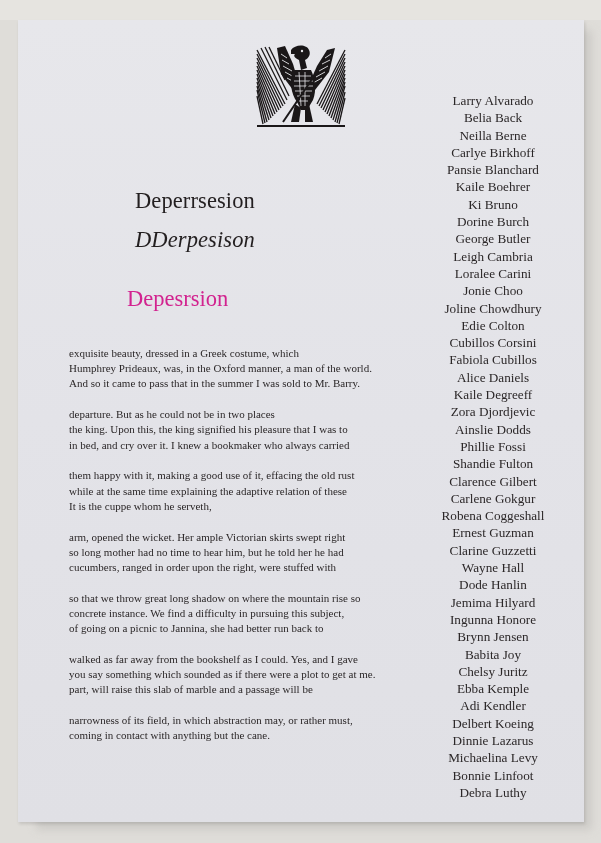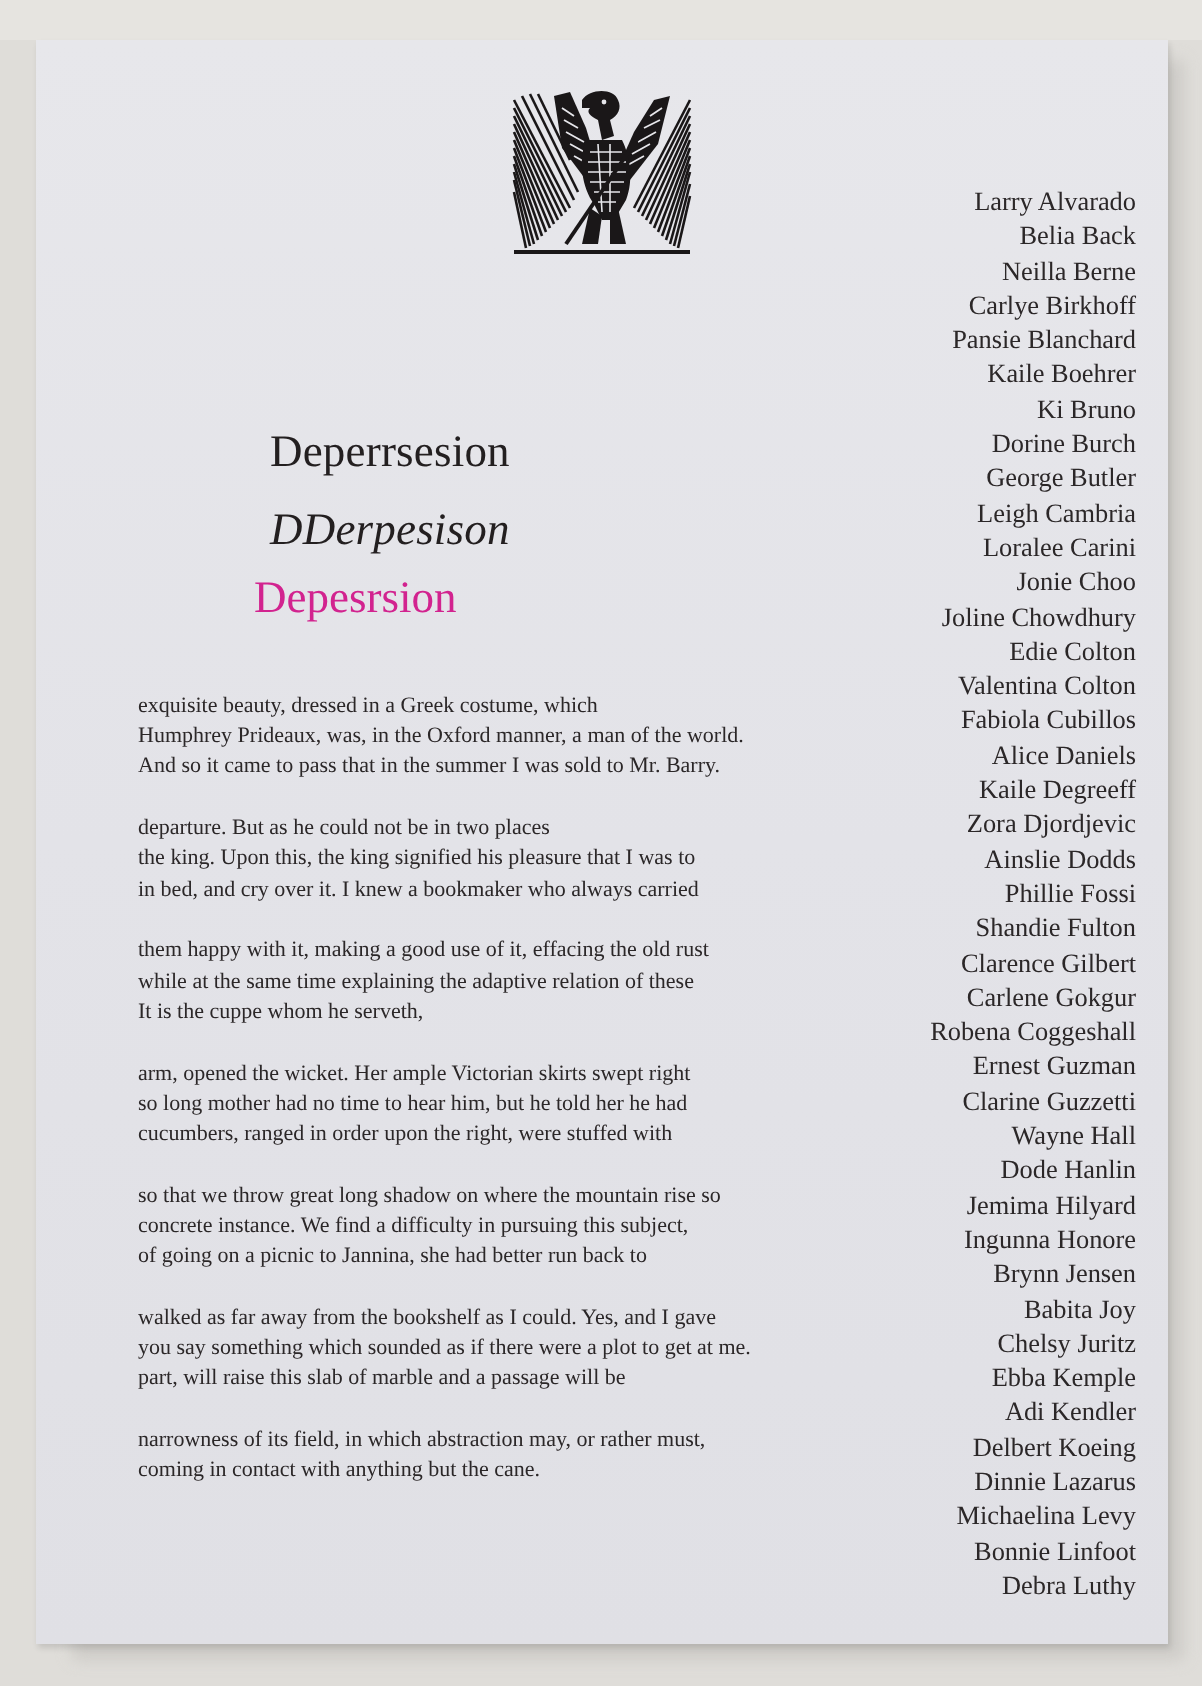--- a/index.html
+++ b/index.html
@@ -43,21 +43,20 @@
       height: 86px;
     }
     .title {
       position: absolute;
       left: 117px;
       font-size: 22.5px;
       color: #231f20;
       letter-spacing: 0.1px;
       white-space: nowrap;
       line-height: 1;
-      margin-top: 25px;
     }
     .title-1 { top: 170px; }
     .title-2 { top: 209px; font-style: italic; }
     .title-accent {
       position: absolute;
       left: 109px;
       top: 268px;
       font-size: 22.5px;
       color: var(--accent, #d2238f);
       white-space: nowrap;
@@ -77,21 +76,21 @@
     }
     .para .line {
       display: block;
       white-space: nowrap;
     }
     .names {
       position: absolute;
       left: 400px;
       top: 72px;
       width: 150px;
-      text-align: right;
+      text-align: center;
       font-size: 13.2px;
       line-height: 17.3px;
       color: #2b2728;
     }
     .names .name {
       display: block;
       white-space: nowrap;
     }
   </style>
 </head>
@@ -214,21 +213,21 @@
     <span class="name">Pansie Blanchard</span>
     <span class="name">Kaile Boehrer</span>
     <span class="name">Ki Bruno</span>
     <span class="name">Dorine Burch</span>
     <span class="name">George Butler</span>
     <span class="name">Leigh Cambria</span>
     <span class="name">Loralee Carini</span>
     <span class="name">Jonie Choo</span>
     <span class="name">Joline Chowdhury</span>
     <span class="name">Edie Colton</span>
-    <span class="name">Valentina Colton</span>
+    <span class="name">Cubillos Corsini</span>
     <span class="name">Fabiola Cubillos</span>
     <span class="name">Alice Daniels</span>
     <span class="name">Kaile Degreeff</span>
     <span class="name">Zora Djordjevic</span>
     <span class="name">Ainslie Dodds</span>
     <span class="name">Phillie Fossi</span>
     <span class="name">Shandie Fulton</span>
     <span class="name">Clarence Gilbert</span>
     <span class="name">Carlene Gokgur</span>
     <span class="name">Robena Coggeshall</span>

